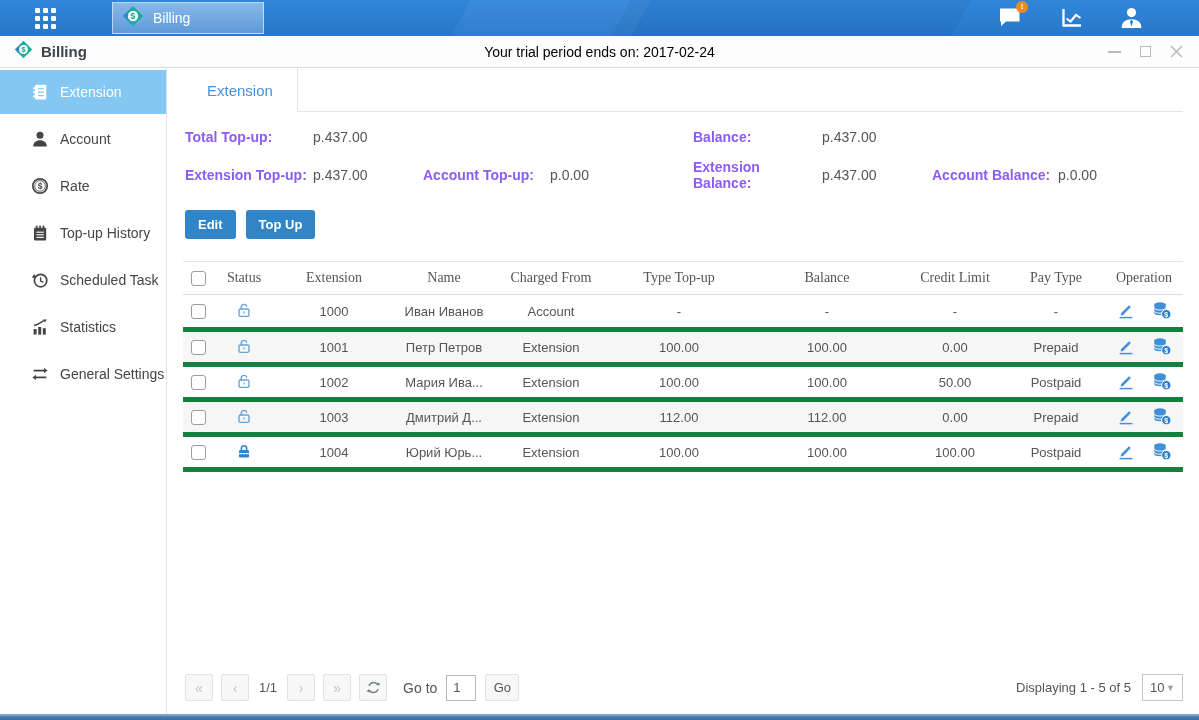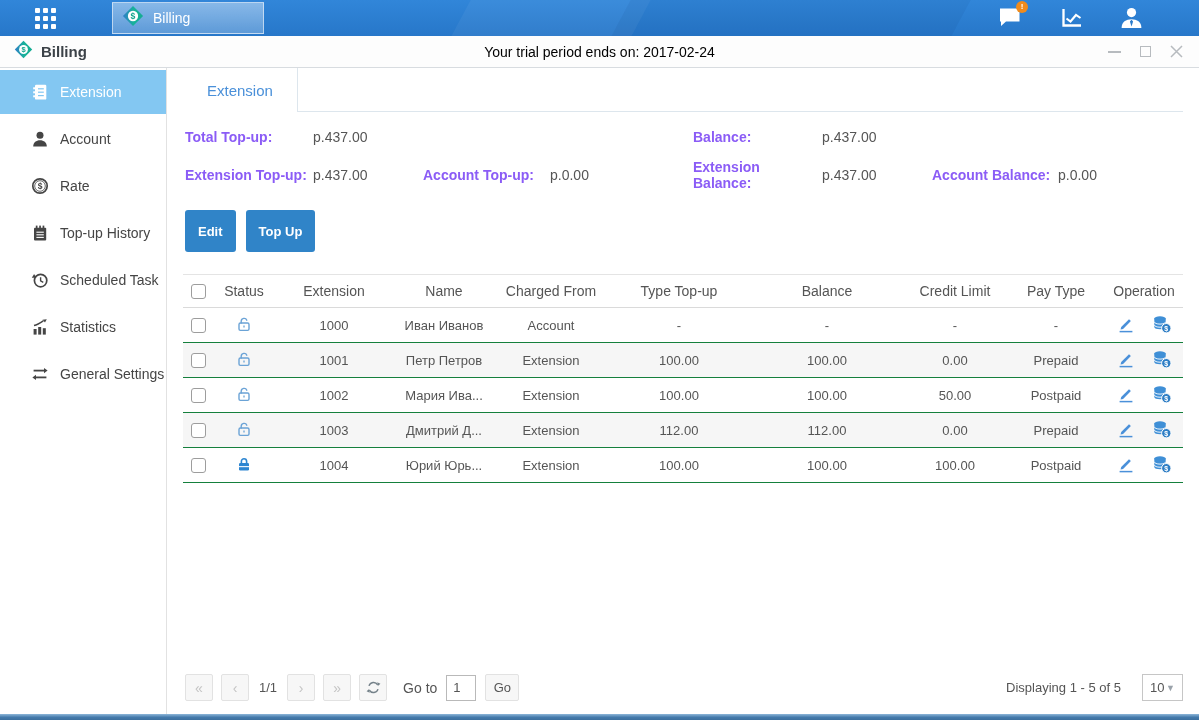--- a/index.html
+++ b/index.html
@@ -39,38 +39,38 @@
   .tabstrip { display:flex; height:44px; flex:none; }
   .tab-active { min-width:92px; padding:0 24px; display:flex; align-items:center; justify-content:center; font-size:15px; color:#4a90d9; background:#fff; border-right:1px solid #dde6ed; cursor:pointer; }
   .tab-filler { flex:1; border-bottom:1px solid #dde6ed; }
 
   
   .summary { display:grid; grid-template-columns:128px 110px 127px 143px 129px 110px 126px 1fr; padding-left:2px; margin-top:17px; row-gap:14px; font-size:14px; align-items:center; }
   .summary .lab { font-weight:bold; color:#8b5cf6; }
   .summary .val { color:#555; }
 
   .actions { display:flex; gap:10px; margin:19px 0 0 2px; }
-  .btn-primary { background:#3084c8; border:none; color:#fff; font-size:13px; font-weight:bold; height:42px; padding:0 13px; border-radius:3px; cursor:pointer; font-family:"Liberation Sans", sans-serif; }
+  .btn-primary { background:#3084c8; border:none; color:#fff; font-size:13px; font-weight:bold; height:29px; padding:0 13px; border-radius:3px; cursor:pointer; font-family:"Liberation Sans", sans-serif; }
 
   
   table { width:100%; border-collapse:collapse; margin-top:22px; font-size:13px; color:#555; table-layout:fixed; }
-  thead th { font-weight:normal; font-size:14px; color:#555; height:33px; border-top:1px solid #e4e4e4; border-bottom:1px solid #dadada; text-align:center; }
-  tbody td { height:35px; border-bottom:1px solid #15803d; text-align:center;margin-top:48px; }
+  thead th { font-weight:normal; font-size:14px; color:#555; height:33px; border-top:1px solid #e4e4e4; border-bottom:1px solid #dadada; text-align:center;font-family:Liberation Serif, serif; }
+  tbody td { height:35px; border-bottom:5px solid #15803d; text-align:center;margin-top:48px; }
   tbody tr:nth-child(even) { background:#f6f6f6; }
   .cb { width:15px; height:15px; border:1px solid #9d9d9d; border-radius:3px; background:#fff; display:inline-block; vertical-align:middle; cursor:pointer; }
   .op-btn { background:none; border:none; cursor:pointer; padding:0 7px; vertical-align:middle; }
 
   
   .pagination { margin-top:auto; display:flex; align-items:center; padding:0 0 13px 2px; flex:none; }
   .pg-btn { width:28px; height:27px; background:#f7f7f7; border:1px solid #e2e2e2; border-radius:2px; display:flex; align-items:center; justify-content:center; color:#c4c4c4; font-size:14px; margin-right:8px; cursor:pointer; font-family:"Liberation Sans", sans-serif; }
   .pg-label { margin:0 10px 0 2px; font-size:13px; color:#555; }
   .goto-label { margin:0 9px 0 8px; font-size:14px; color:#555; }
   .goto-input { width:30px; height:26px; border:1px solid #b9b9b9; font-size:13px; color:#555; padding-left:6px; margin-right:9px; font-family:"Liberation Sans", sans-serif; }
   .go-btn { width:34px; color:#555; font-size:13px; }
-  .pg-right { margin-left:auto; display:flex; align-items:center; gap:21px; }
+  .pg-right { margin-left:auto; display:flex; align-items:center; gap:11px; }
   .displaying { font-size:13px; color:#555; }
   .page-size { width:41px; height:27px; border:1px solid #c6c6c6; background:#fff; display:flex; align-items:center; justify-content:space-between; padding:0 7px; font-size:13px; color:#555; cursor:pointer; }
   .page-size .arrow { color:#9aa2aa; font-size:9px; }
 
   .bottombar { height:6px; flex:none; background:linear-gradient(180deg,#8db6d9 0%,#447aab 55%,#3c6f9e 100%); }
 </style>
 </head>
 <body>
 
 <div class="window">

